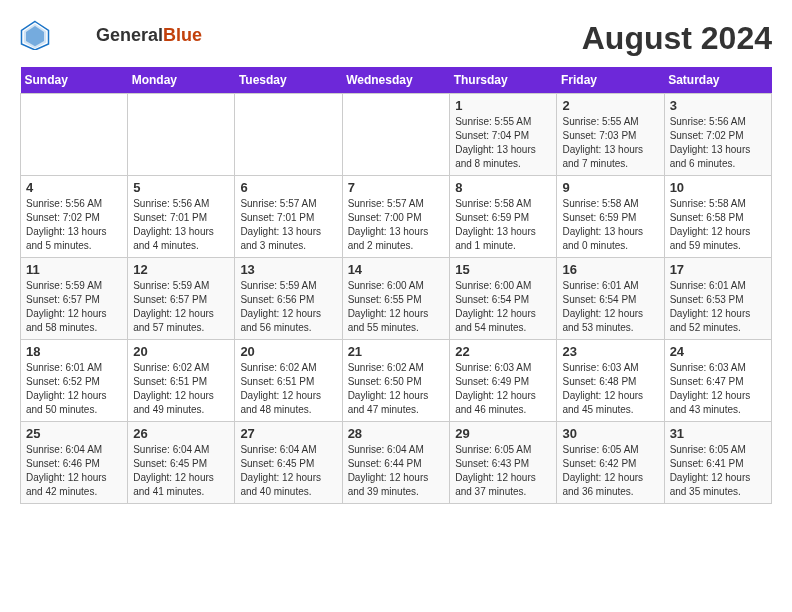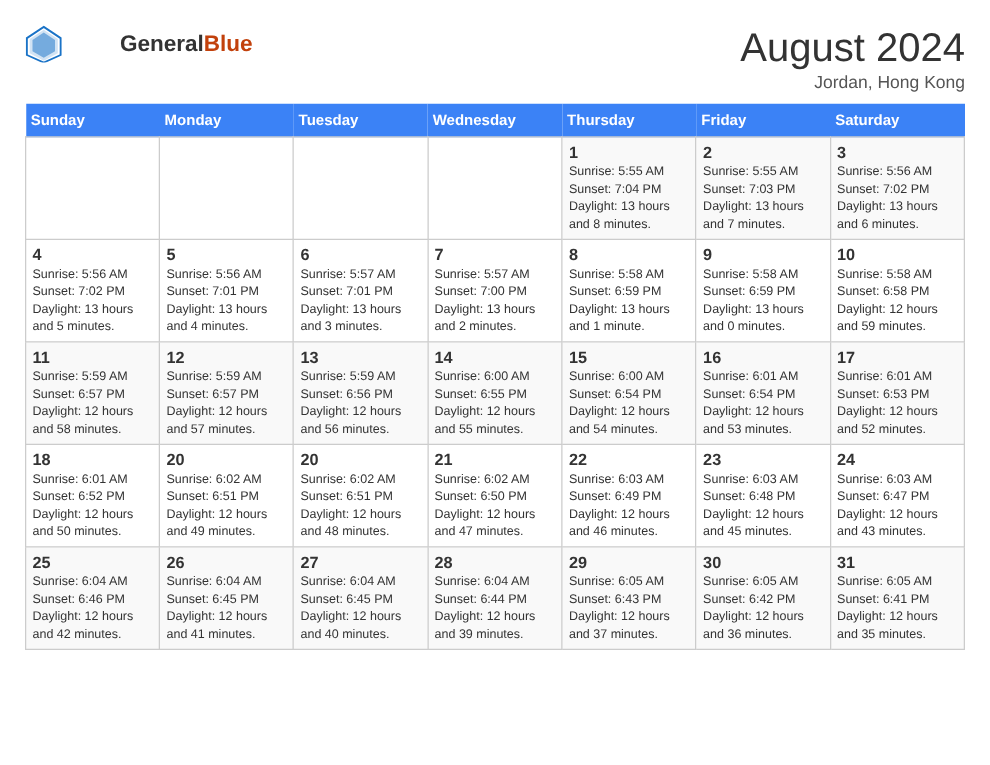--- a/index.html
+++ b/index.html
@@ -24,33 +24,33 @@
       width: 30px;
       height: 30px;
       margin-right: 2px;
     }
     .title-section {
       text-align: right;
     }
     .month-year {
       font-size: 32px;
       color: #333;
-      font-weight: normal;
+      font-weight: bold;
     }
     .location {
       font-size: 14px;
       color: #555;
     }
     table {
       width: 100%;
       border-collapse: collapse;
       font-size: 11px;
     }
     thead tr th {
-      background-color: #3b82f6;
+      background-color: #6d28d9;
       color: white;
       padding: 6px 4px;
       text-align: left;
       font-size: 12px;
       font-weight: bold;
     }
     tbody tr td {
       border: 1px solid #ccc;
       padding: 4px 5px;
       vertical-align: top;
@@ -86,21 +86,20 @@
       <polygon points="20,5 35,15 35,30 20,38 5,30 5,15" fill="#1a73c7" opacity="0.2"></polygon>
       <polygon points="20,2 38,14 38,32 20,40 2,32 2,14" fill="none" stroke="#1a73c7" stroke-width="2"></polygon>
       <polygon points="20,8 32,16 32,28 20,35 8,28 8,16" fill="#1a73c7" opacity="0.5"></polygon>
     </svg>
     <div>
       <span style="font-size:18px;font-weight:bold;color:#333;margin-left:44px;">General</span><span style="font-size:18px;font-weight:bold;color:#c2410c;">Blue</span>
     </div>
   </div>
   <div class="title-section">
     <div class="month-year">August 2024</div>
-    <div class="location">Jordan, Hong Kong</div>
   </div>
 </div>
 
 <table>
   <thead>
     <tr>
     <th>Sunday</th>
         <th>Monday</th>
         <th>Tuesday</th>
         <th>Wednesday</th>

